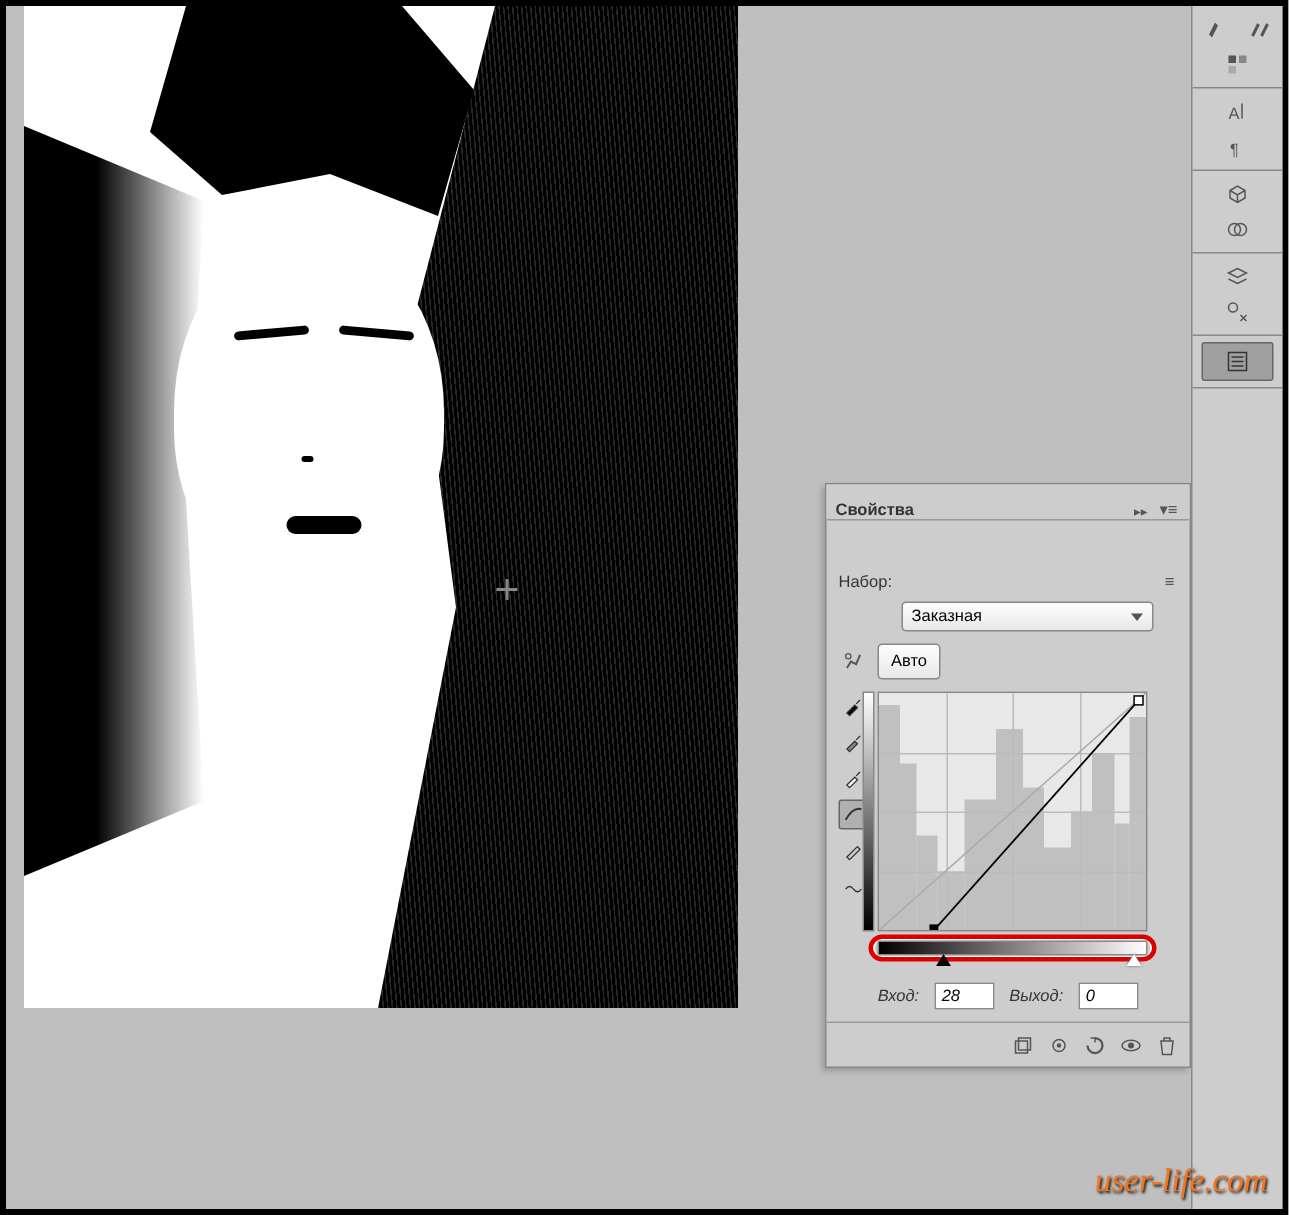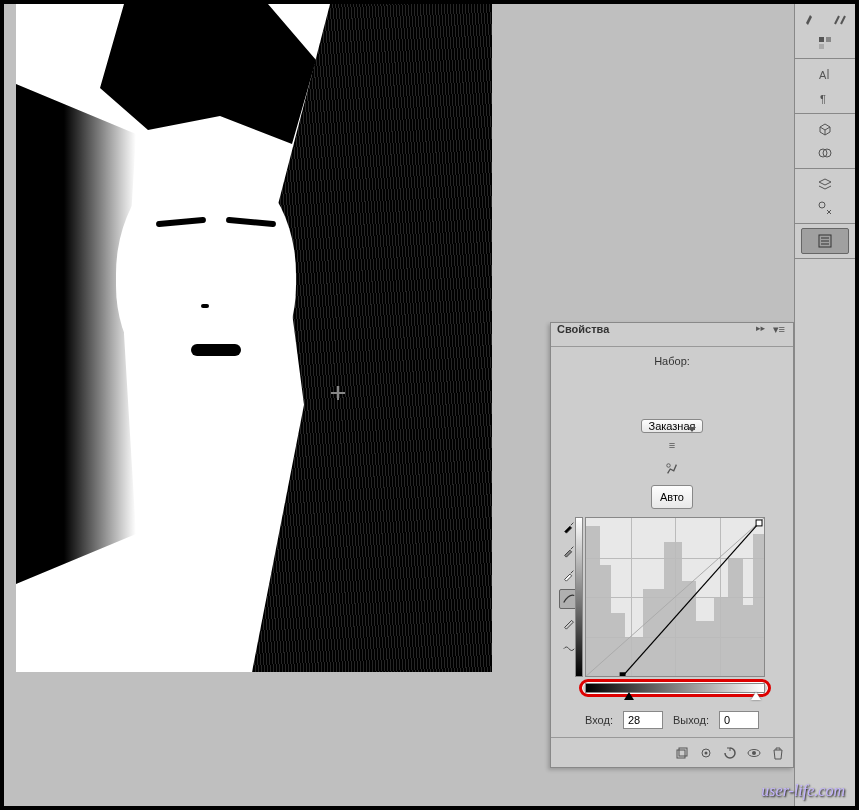--- a/index.html
+++ b/index.html
@@ -25,31 +25,31 @@
 
 .right-toolbar { position: absolute; right: 0; top: 0; width: 61px; height: 100%; background: #cdcdcd; border-left: 1px solid #888; }
 .toolbar-group { padding: 4px 0; border-bottom: 1px solid #888; display: flex; flex-direction: column; align-items: center; gap: 2px; }
 .tool-btn { width: 28px; height: 22px; display: flex; align-items: center; justify-content: center; cursor: pointer; border: 1px solid transparent; border-radius: 2px; }
 .tool-btn.active { background: #a0a0a0; border-color: #666; }
 .tool-btn.wide { width: 48px; height: 26px; }
 .tool-btn svg { width: 16px; height: 16px; }
 .toolbar-row2 { display: flex; gap: 2px; justify-content: center; }
 
 .properties-panel { position: absolute; right: 61px; top: 318px; width: 244px; background: #cdcdcd; border: 1px solid #888; box-shadow: -2px 2px 4px rgba(0,0,0,0.2); }
-.panel-header { height: 24px; background: #cdcdcd; border-bottom: 1px solid #999; display: flex; align-items: flex-start; padding: 0 6px; gap: 6px; }
+.panel-header { height: 24px; background: #cdcdcd; border-bottom: 1px solid #999; display: flex; align-items: flex-end; padding: 0 6px; gap: 6px; }
 .panel-tab { font-weight: bold; color: #333; }
 .panel-collapse { margin-left: auto; cursor: pointer; font-size: 9px; color: #555; }
 .panel-menu { cursor: pointer; color: #555; padding: 0 2px; }
 
 .panel-subheader { height: 28px; display: flex; align-items: center; padding: 0 8px; gap: 6px; border-bottom: 1px solid #aaa; }
 .icon-box { width: 20px; height: 18px; border: 1px solid #888; background: #d8d8d8; display: flex; align-items: center; justify-content: center; }
 .subheader-title { font-weight: bold; color: #222; }
 
 .panel-body { padding: 8px; }
-.row { display: flex; align-items: center; gap: 6px; margin-bottom: 8px; flex-direction: column; }
+.row { display: flex; align-items: center; gap: 6px; margin-bottom: 8px; }
 .row-label { color: #333; }
 .select { flex: 1; height: 20px; background: linear-gradient(#fdfdfd, #e8e8e8); border: 1px solid #888; border-radius: 3px; display: flex; align-items: center; padding: 0 6px; position: relative; cursor: pointer; margin-top: 46px; }
 .select::after { content: ''; position: absolute; right: 6px; top: 7px; border-left: 4px solid transparent; border-right: 4px solid transparent; border-top: 5px solid #555; }
 .btn { height: 24px; padding: 0 8px; background: linear-gradient(#fdfdfd, #e8e8e8); border: 1px solid #888; border-radius: 3px; display: flex; align-items: center; cursor: pointer; }
 
 .curves-area { display: flex; gap: 6px; }
 .curves-tools { display: flex; flex-direction: column; gap: 4px; }
 .ctool { width: 20px; height: 20px; display: flex; align-items: center; justify-content: center; border: 1px solid transparent; border-radius: 2px; cursor: pointer; }
 .ctool.active { border-color: #666; background: #b0b0b0; }
 .ctool svg { width: 14px; height: 14px; }
@@ -61,28 +61,28 @@
 .grid-line { position: absolute; background: #bbb; }
 .curve-line { position: absolute; inset: 0; }
 .gradient-left { position: absolute; left: -10px; top: 0; width: 8px; height: 160px; background: linear-gradient(to top, #000, #fff); border: 1px solid #888; }
 
 .gradient-bottom-wrap { margin-top: 6px; margin-left: 26px; width: 180px; position: relative; }
 .highlight-box { position: absolute; left: -6px; top: -4px; right: -6px; bottom: -4px; border: 3px solid #d00; border-radius: 10px; box-shadow: inset 0 0 0 1px #fff; }
 .gradient-bottom { height: 10px; background: linear-gradient(to right, #000, #fff); border: 1px solid #888; position: relative; }
 .slider-black { position: absolute; left: 24%; top: 8px; width: 0; height: 0; border-left: 5px solid transparent; border-right: 5px solid transparent; border-bottom: 8px solid #000; transform: translateX(-50%); }
 .slider-white { position: absolute; right: 3px; top: 8px; width: 0; height: 0; border-left: 5px solid transparent; border-right: 5px solid transparent; border-bottom: 8px solid #fff; filter: drop-shadow(0 0 1px #666); }
 
-.io-row { display: flex; gap: 10px; margin-top: 18px; justify-content: center; align-items: center; }
+.io-row { display: flex; gap: 10px; margin-top: 18px; justify-content: center; align-items: center; font-style: italic; }
 .io-field { width: 40px; height: 18px; background: #fff; border: 1px solid #888; padding: 0 4px; display: flex; align-items: center; }
 
 .panel-footer { height: 30px; border-top: 1px solid #999; display: flex; align-items: center; justify-content: flex-end; padding: 0 6px; gap: 6px; }
 .footer-icon { width: 18px; height: 18px; display: flex; align-items: center; justify-content: center; cursor: pointer; }
 .footer-icon svg { width: 14px; height: 14px; }
 
-.watermark { position: absolute; right: 14px; bottom: 10px; color: #c4b5fd; font-family: Georgia, serif; font-size: 16px; font-style: italic; text-shadow: 1px 1px 2px #000; }
+.watermark { position: absolute; right: 14px; bottom: 10px; color: #f97316; font-family: Georgia, serif; font-size: 22px; font-style: italic; text-shadow: 1px 1px 2px #000; }
 </style>
 </head>
 <body>
 
 <div class="outer-frame">
   <div class="workspace">
 
     <div class="canvas-area">
       <div class="canvas-image">
         <div class="img-content">

